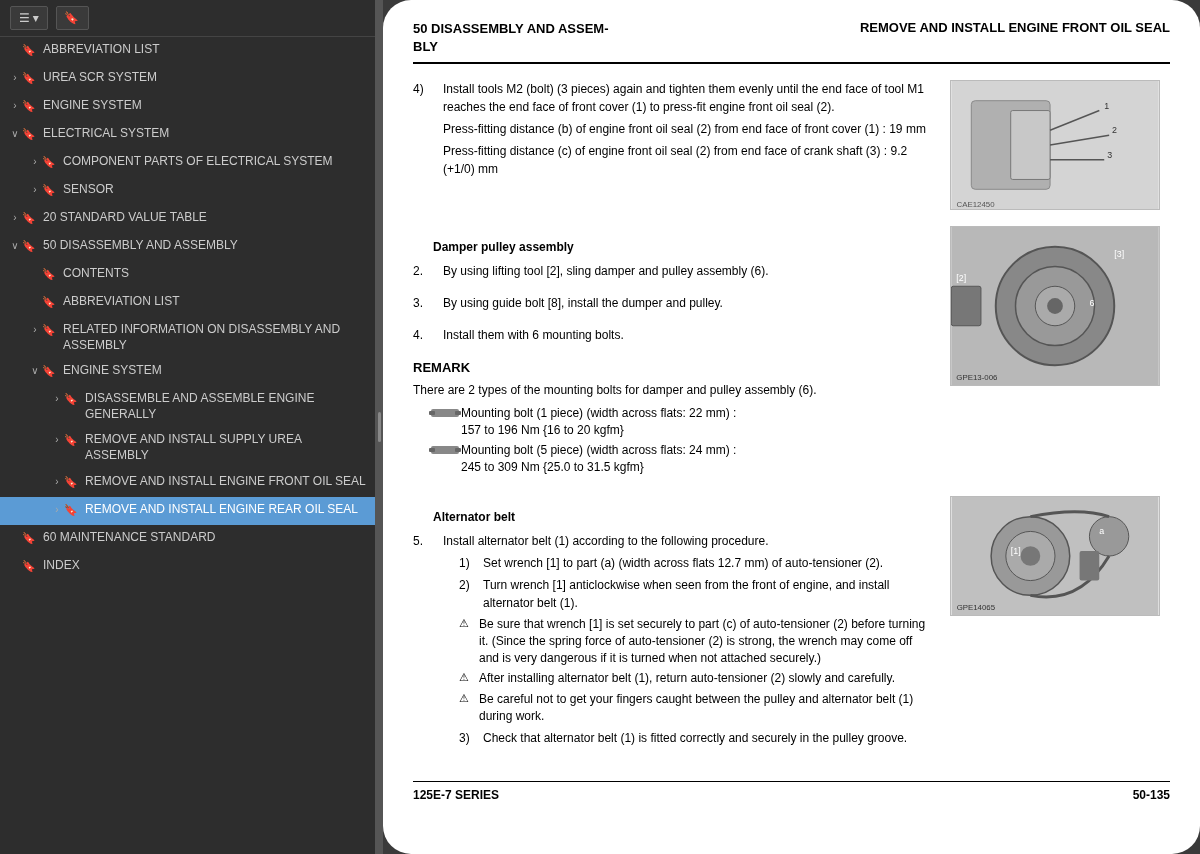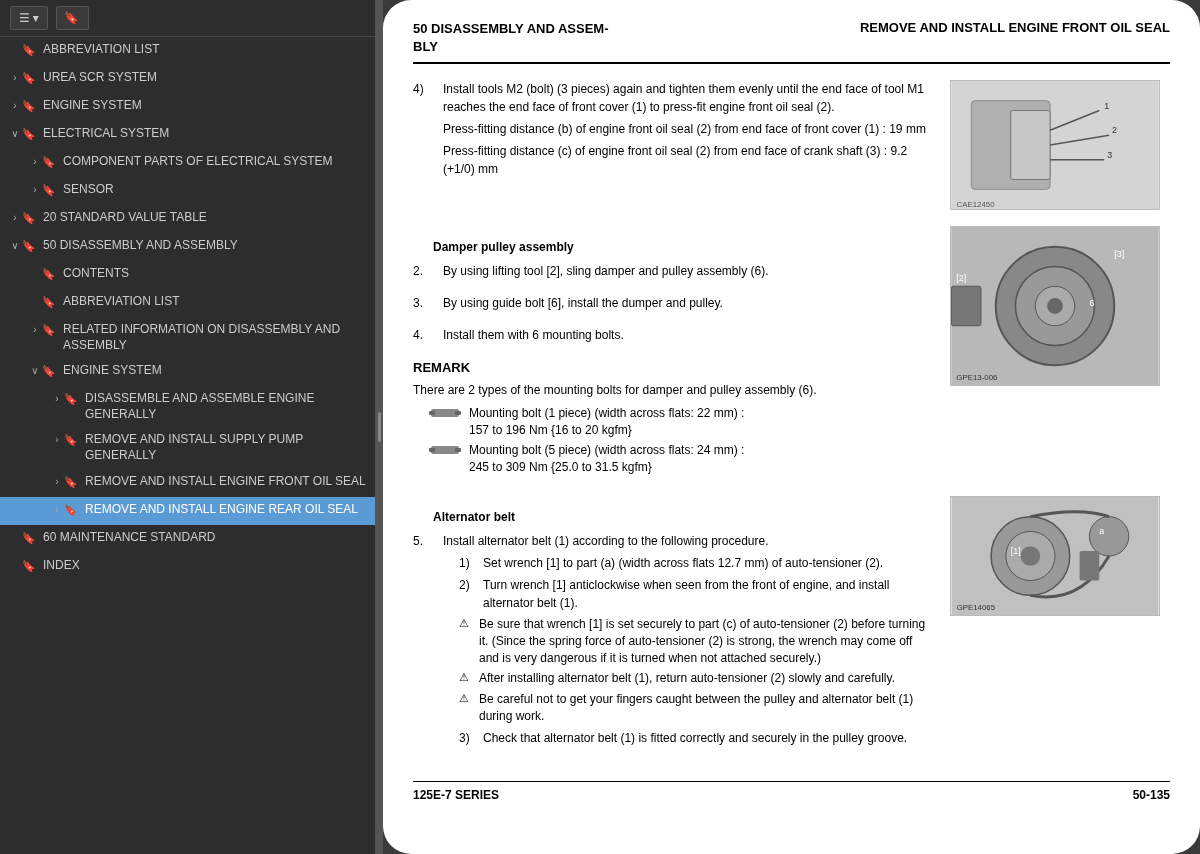--- a/index.html
+++ b/index.html
@@ -224,21 +224,20 @@
       gap: 6px;
       margin-bottom: 4px;
       font-size: 12px;
       line-height: 1.4;
       padding-left: 16px;
     }
     .warning-icon { min-width: 14px; font-size: 11px; }
 
     .bullet-item {
       display: flex;
-      gap: 8px;
       margin-bottom: 4px;
       font-size: 12px;
       line-height: 1.4;
       padding-left: 16px;
     }
     .bolt-icon { min-width: 30px; }
 
     .doc-footer {
       display: flex;
       justify-content: space-between;
@@ -361,21 +360,21 @@
         <div class="tree-item-inner">
           <span class="expand-arrow">›</span>
           <span class="bookmark-icon" style="font-size: 11px;">🔖</span>
           <span class="tree-label">DISASSEMBLE AND ASSEMBLE ENGINE GENERALLY</span>
         </div>
       </div>
       <div class="tree-item indent-2">
         <div class="tree-item-inner">
           <span class="expand-arrow">›</span>
           <span class="bookmark-icon" style="font-size: 11px;">🔖</span>
-          <span class="tree-label">REMOVE AND INSTALL SUPPLY PUMP GENERALLY</span>
+          <span class="tree-label">REMOVE AND INSTALL SUPPLY UREA ASSEMBLY</span>
         </div>
       </div>
       <div class="tree-item indent-2">
         <div class="tree-item-inner">
           <span class="expand-arrow">›</span>
           <span class="bookmark-icon" style="font-size: 11px;">🔖</span>
           <span class="tree-label">REMOVE AND INSTALL ENGINE FRONT OIL SEAL</span>
         </div>
       </div>
       <div class="tree-item indent-2 selected">
@@ -449,21 +448,21 @@
       <div class="subsection-title">Damper pulley assembly</div>
       <div class="step-block">
         <span class="step-num">2.</span>
         <div class="step-content">
           <p>By using lifting tool [2], sling damper and pulley assembly (6).</p>
         </div>
       </div>
       <div class="step-block">
         <span class="step-num">3.</span>
         <div class="step-content">
-          <p>By using guide bolt [6], install the dumper and pulley.</p>
+          <p>By using guide bolt [8], install the dumper and pulley.</p>
         </div>
       </div>
       <div class="step-block">
         <span class="step-num">4.</span>
         <div class="step-content">
           <p>Install them with 6 mounting bolts.</p>
         </div>
       </div>
       <div class="remark-title">REMARK</div>
       <div style="font-size:12px;line-height:1.5;margin-bottom:6px;">There are 2 types of the mounting bolts for damper and pulley assembly (6).</div>

